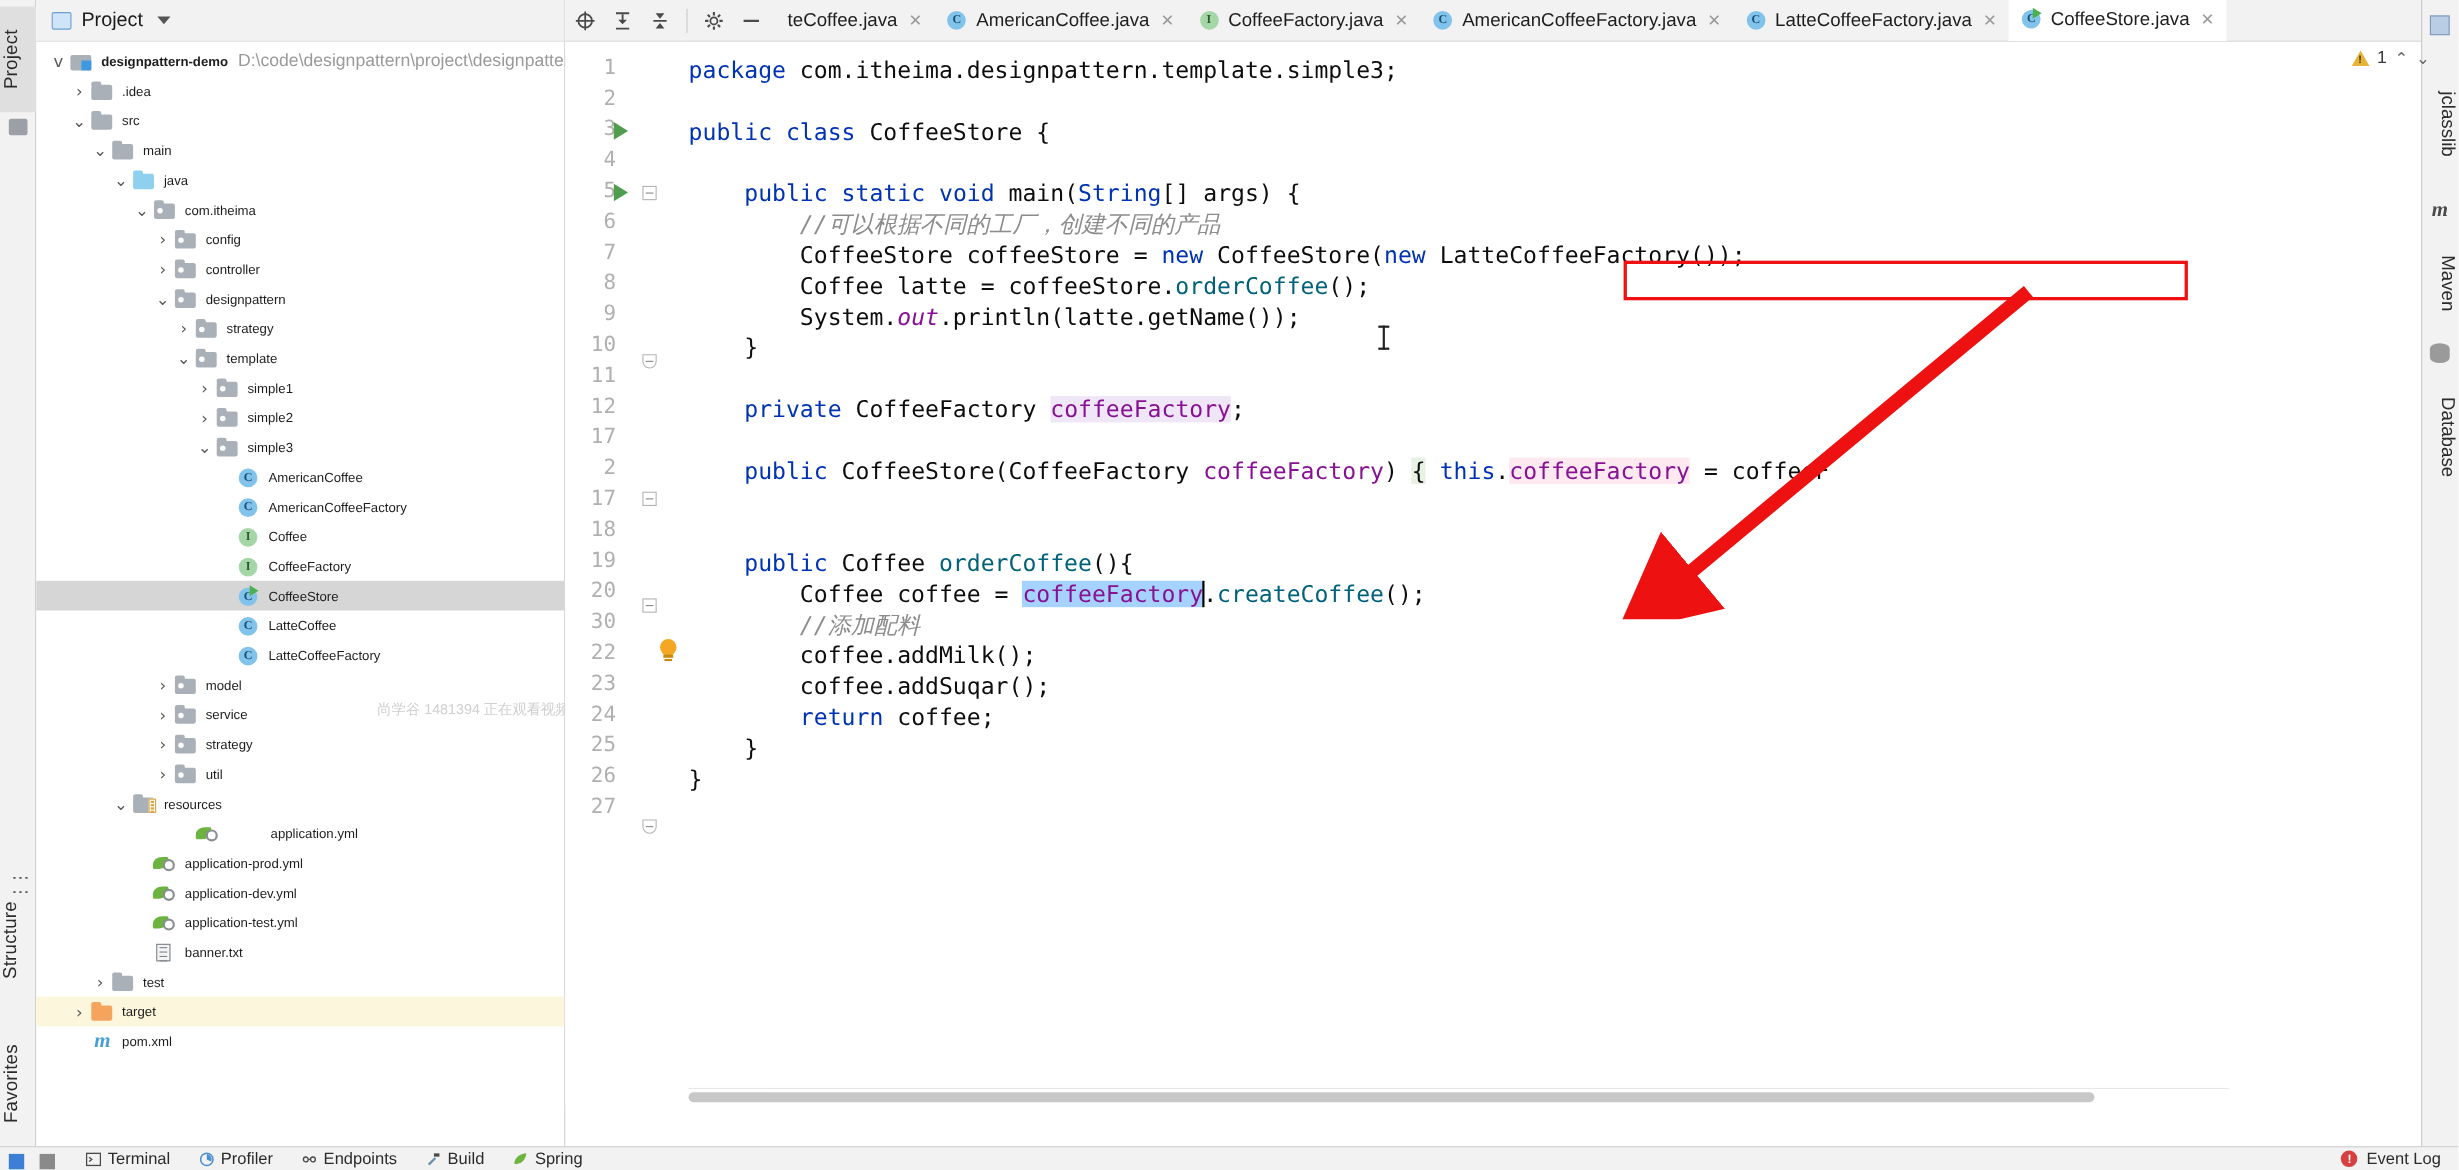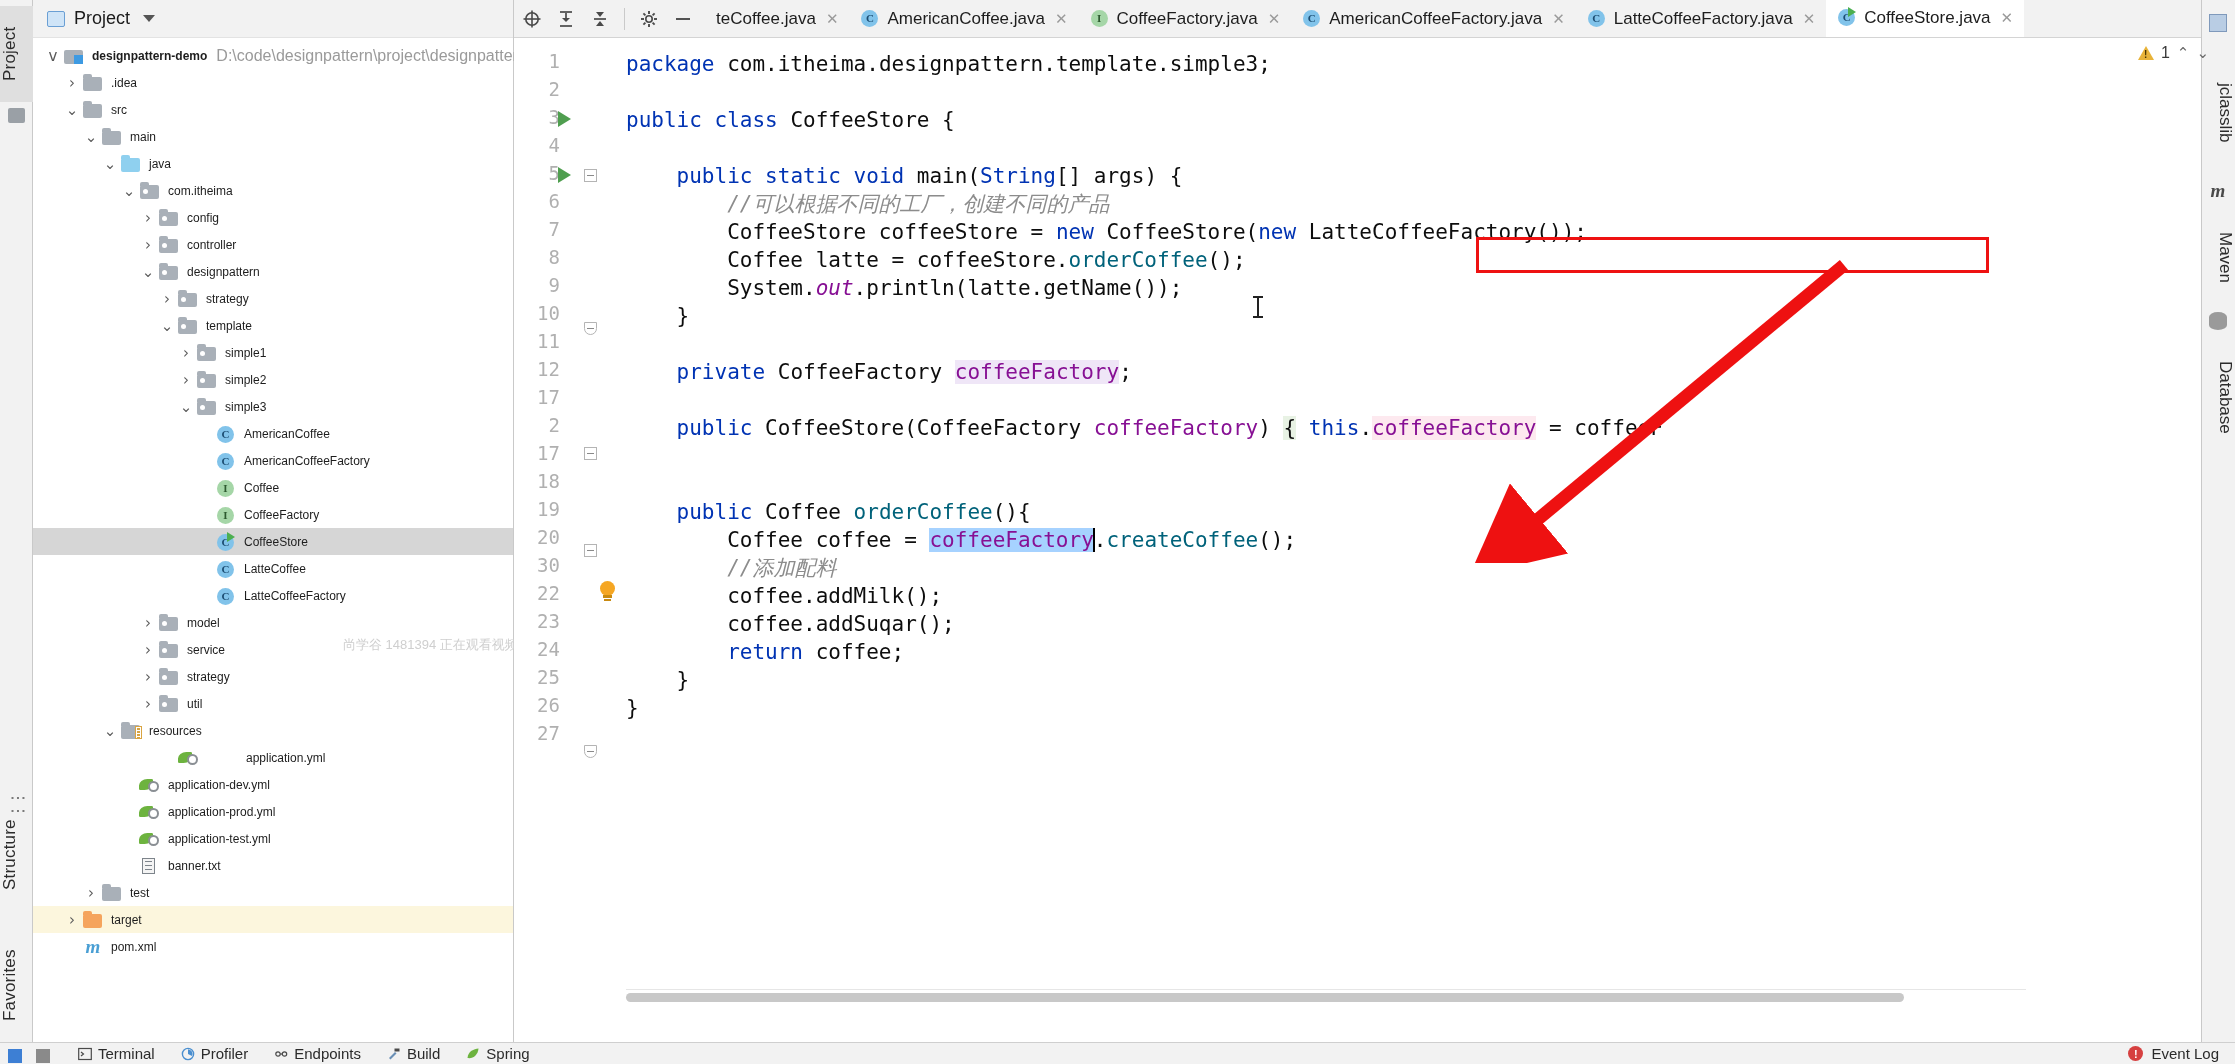--- a/index.html
+++ b/index.html
@@ -523,29 +523,29 @@
             <span class="gear"></span>
           </div>
           <span class="tlabel">application.yml</span>
         </div>
         <div class="trow" style="padding-left: 86px;">
           <div class="twist none"></div>
           <div class="ico yml">
             <span class="leaf"></span>
             <span class="gear"></span>
           </div>
-          <span class="tlabel">application-dev.yml</span>
+          <span class="tlabel">application-prod.yml</span>
         </div>
         <div class="trow" style="padding-left: 86px;">
           <div class="twist none"></div>
           <div class="ico yml">
             <span class="leaf"></span>
             <span class="gear"></span>
           </div>
-          <span class="tlabel">application-prod.yml</span>
+          <span class="tlabel">application-dev.yml</span>
         </div>
         <div class="trow" style="padding-left: 86px;">
           <div class="twist none"></div>
           <div class="ico yml">
             <span class="leaf"></span>
             <span class="gear"></span>
           </div>
           <span class="tlabel">application-test.yml</span>
         </div>
         <div class="trow" style="padding-left: 86px;">

